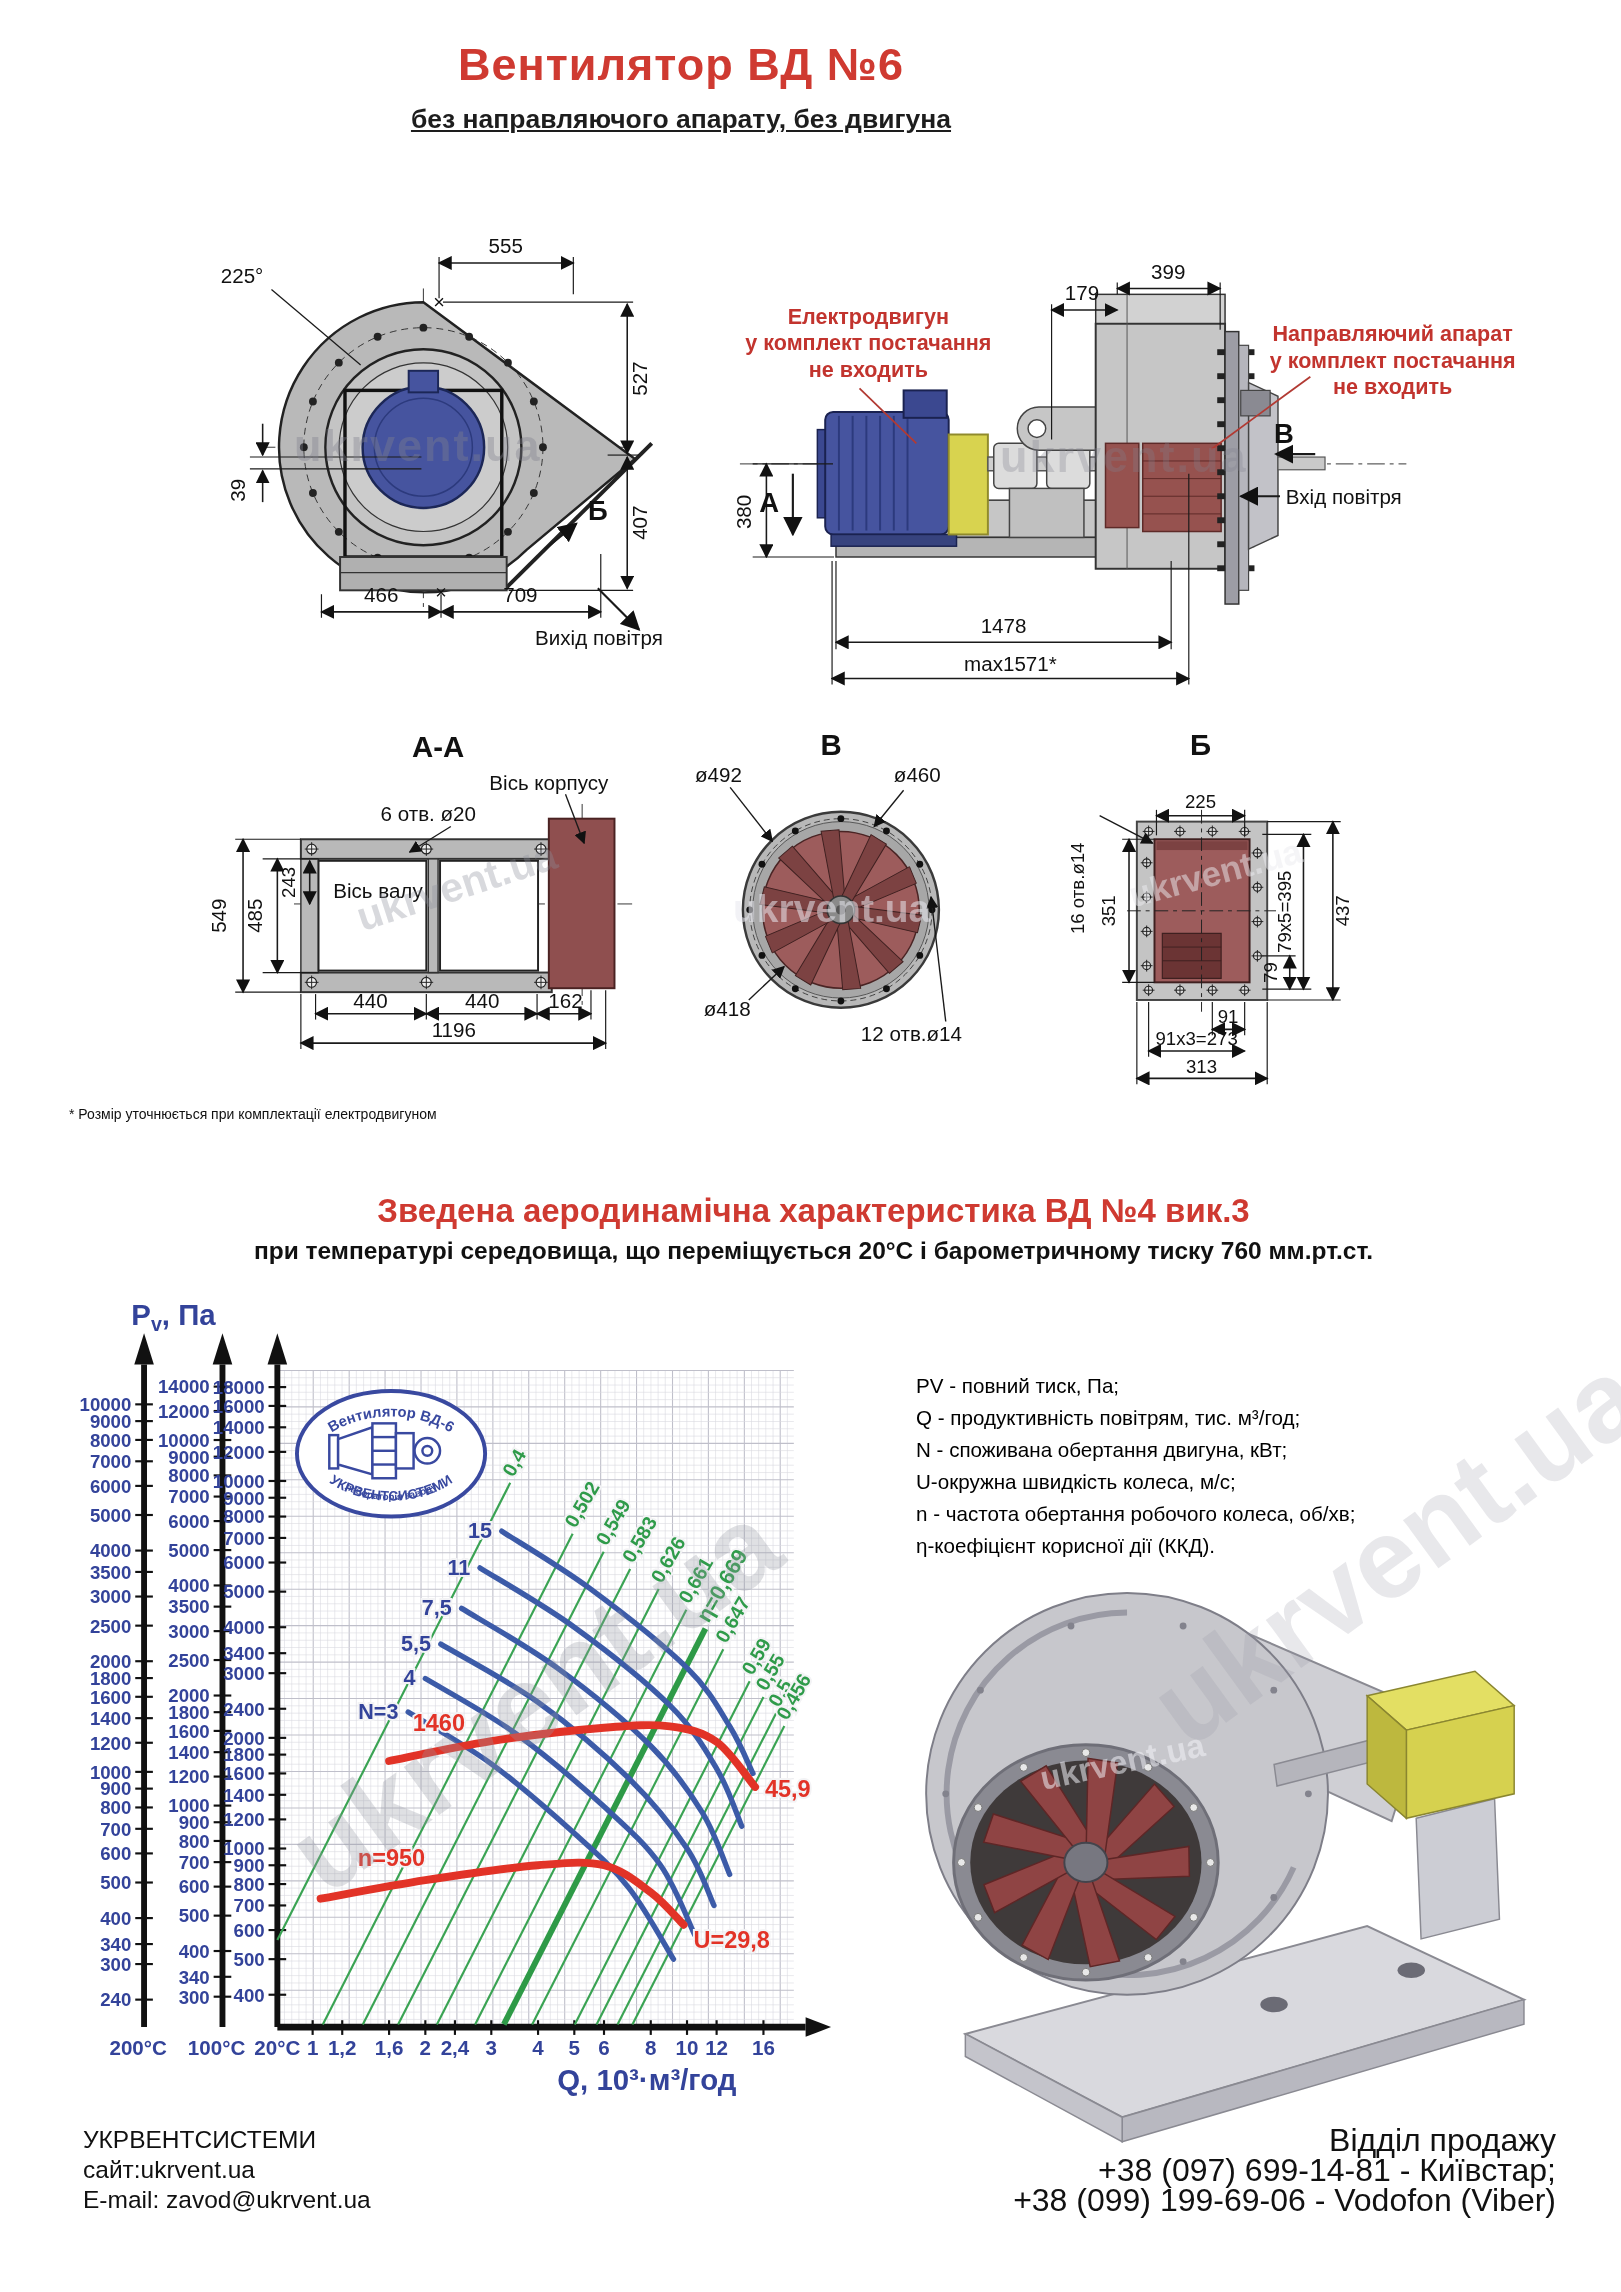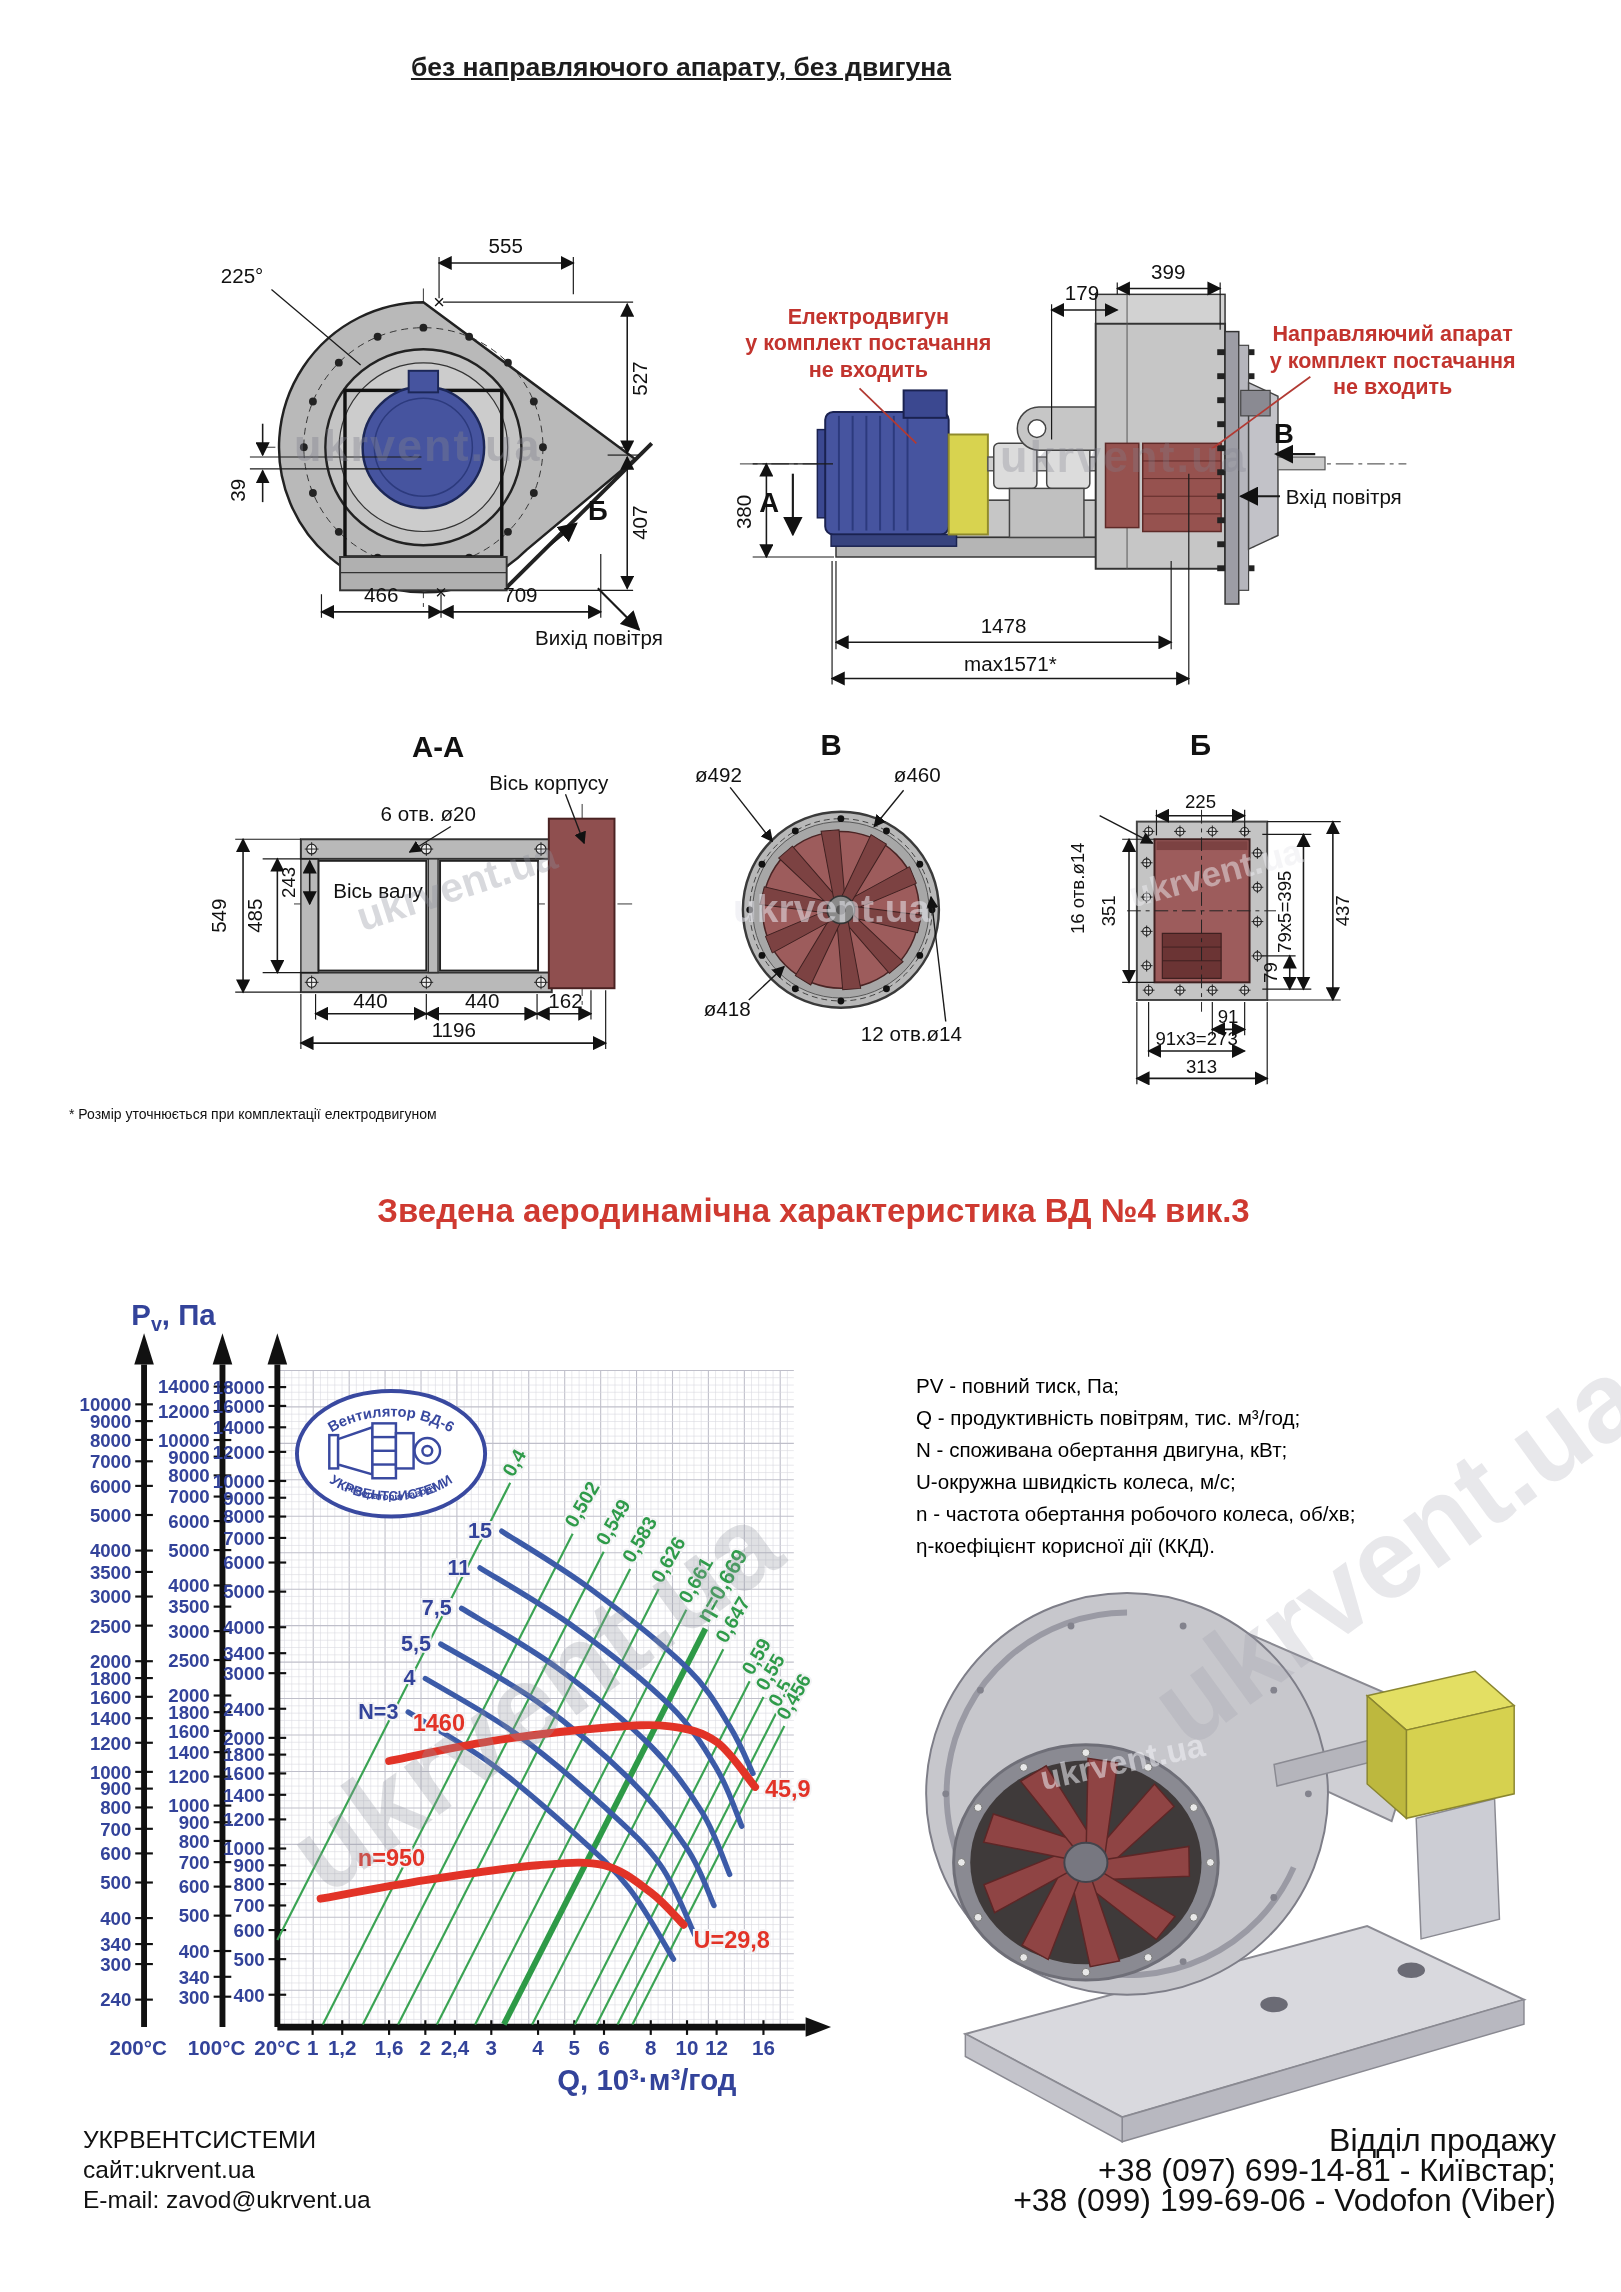--- a/index.html
+++ b/index.html
@@ -920,26 +920,28 @@
           <circle cx="998.0" cy="1844.0" r="4" fill="#e8e8e8" stroke="#777" stroke-width="1"></circle>
           <circle cx="1044.5" cy="1803.0" r="4" fill="#e8e8e8" stroke="#777" stroke-width="1"></circle>
           <circle cx="1108.0" cy="1788.0" r="4" fill="#e8e8e8" stroke="#777" stroke-width="1"></circle>
           <circle cx="1171.5" cy="1803.0" r="4" fill="#e8e8e8" stroke="#777" stroke-width="1"></circle>
           <circle cx="1218.0" cy="1844.0" r="4" fill="#e8e8e8" stroke="#777" stroke-width="1"></circle>
         </g>
   </g>
 </svg>
 
 <div class="hdr">
+  <h1>Вентилятор  ВД №6</h1>
   <div class="sub" style="margin-top:12px;text-decoration:underline;">без направляючого апарату, без двигуна</div>
 </div>
 
 <div class="footnote">* Розмір уточнюється при комплектації електродвигуном</div>
 
 <div class="chh1">Зведена аеродинамічна характеристика ВД №4 вик.3</div>
+<div class="chh2">при температурі середовища, що переміщується 20°С і барометричному тиску 760 мм.рт.ст.</div>
 
 <div class="legend">
   <div>PV - повний тиск, Па;</div>
   <div>Q - продуктивність повітрям, тис. м³/год;</div>
   <div>N - споживана обертання двигуна, кВт;</div>
   <div>U-окружна швидкість колеса, м/с;</div>
   <div>n - частота обертання робочого колеса, об/хв;</div>
   <div>η-коефіцієнт корисної дії (ККД).</div>
 </div>
 

